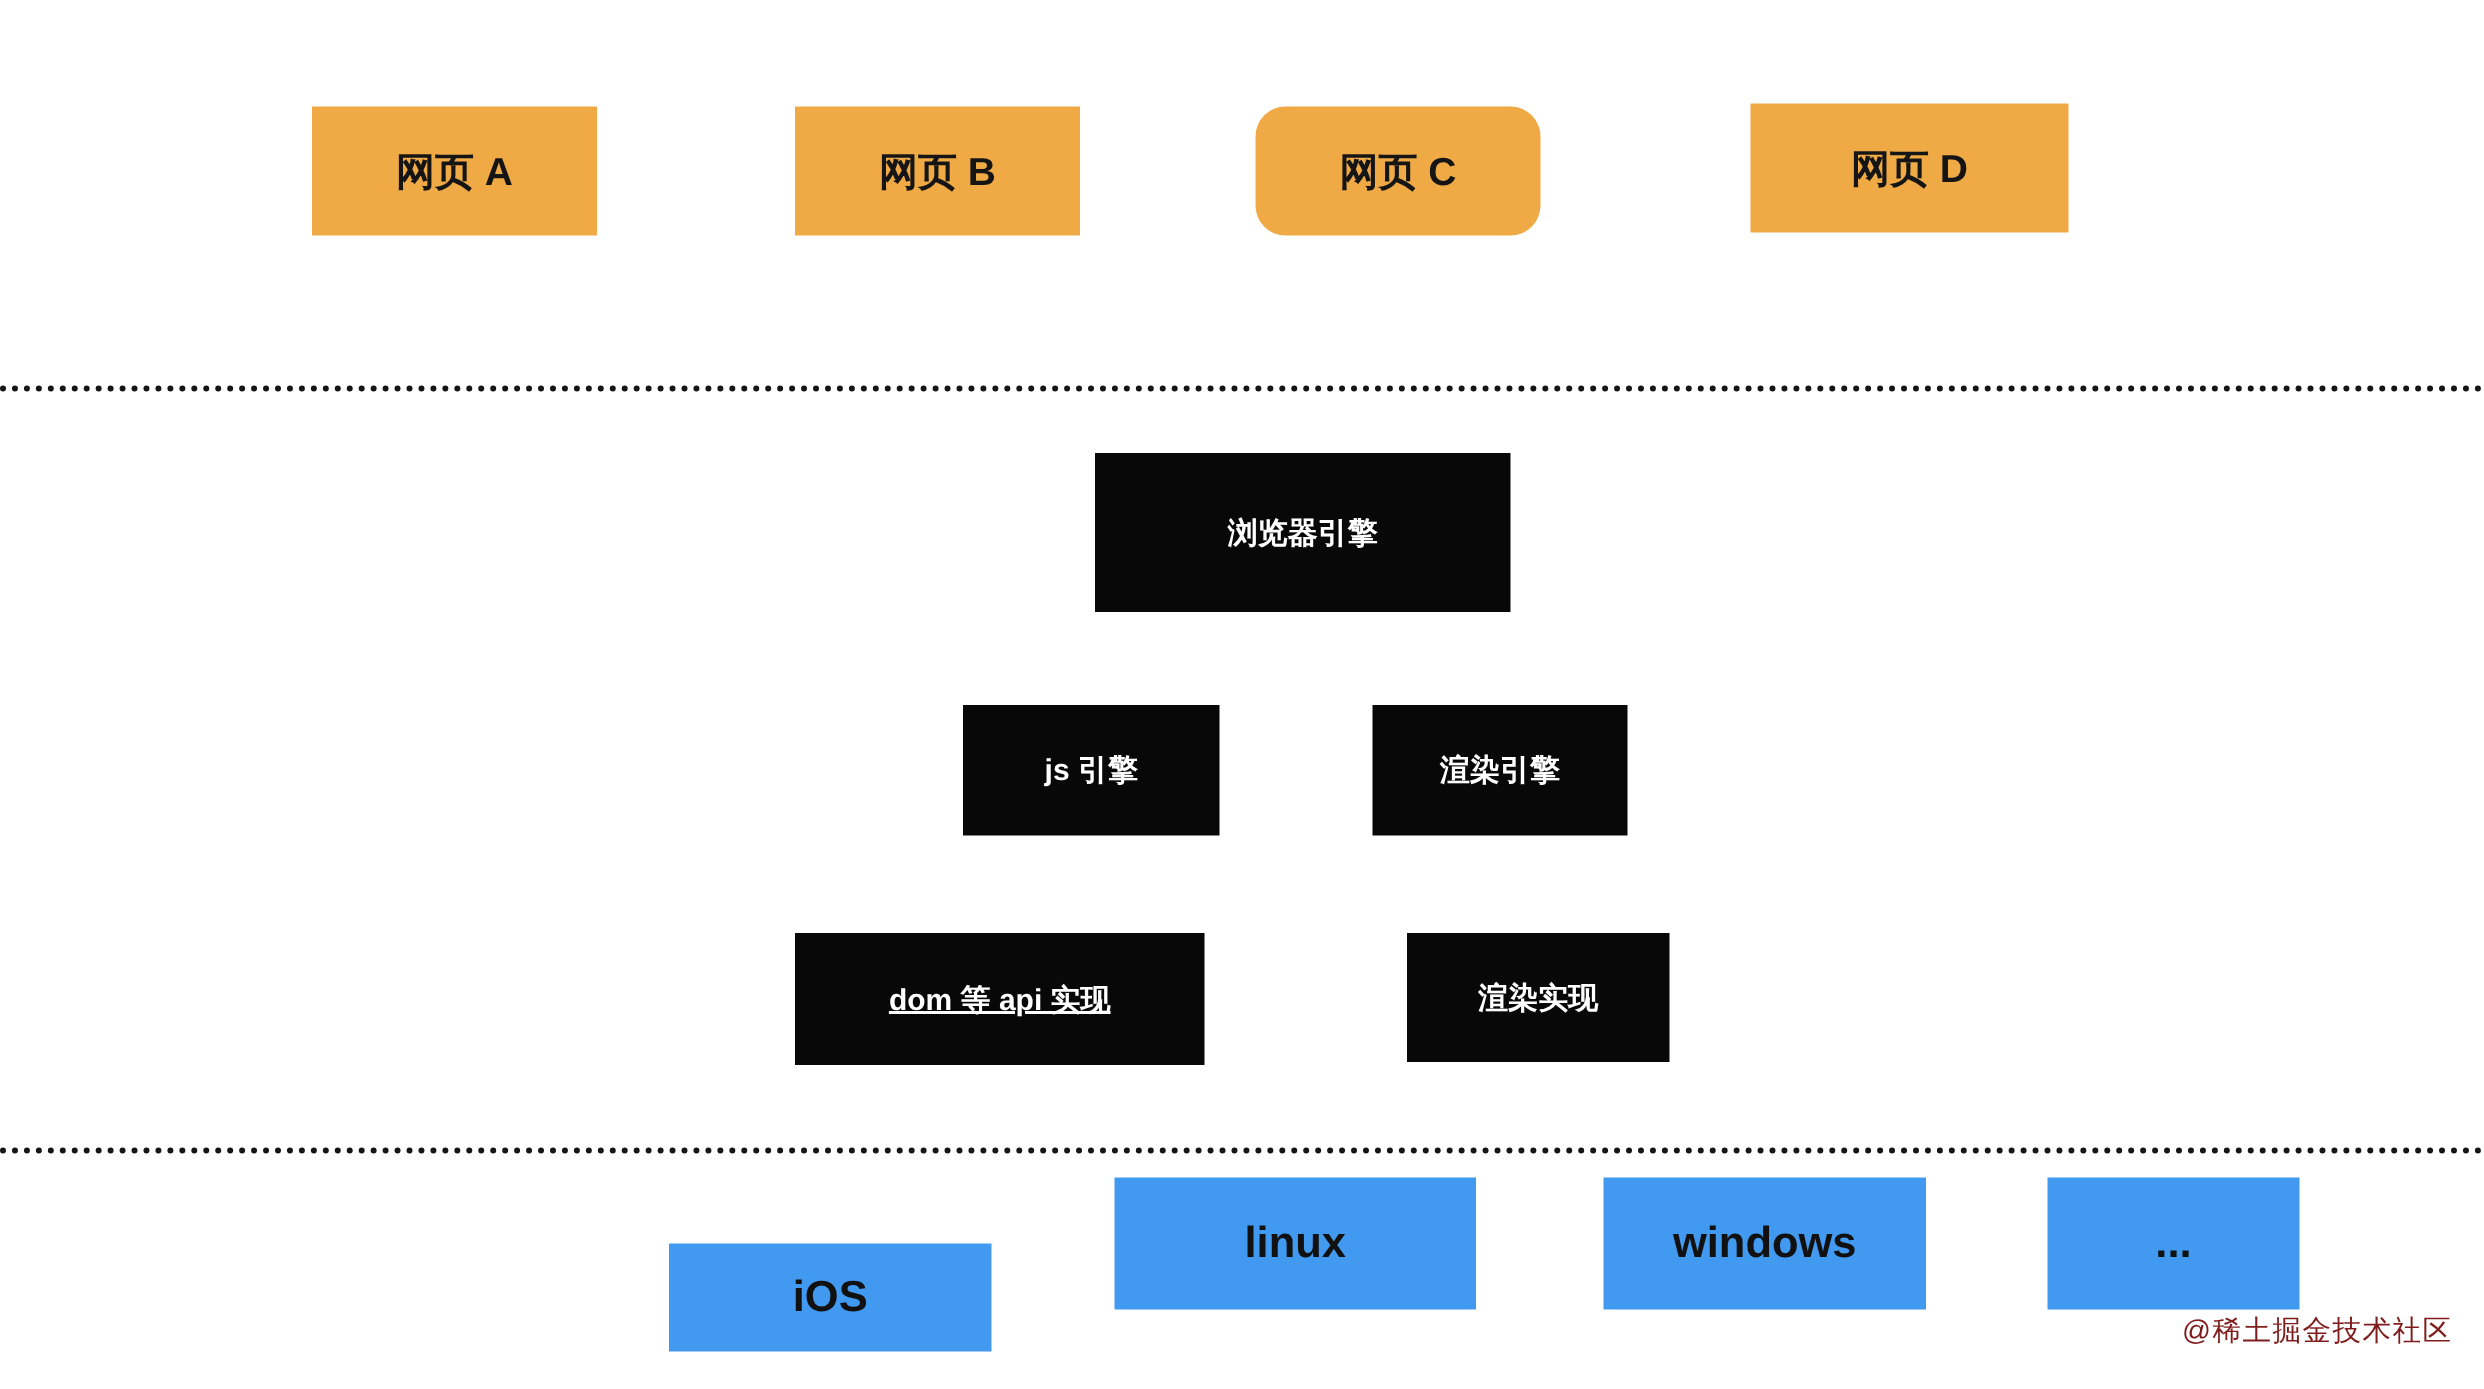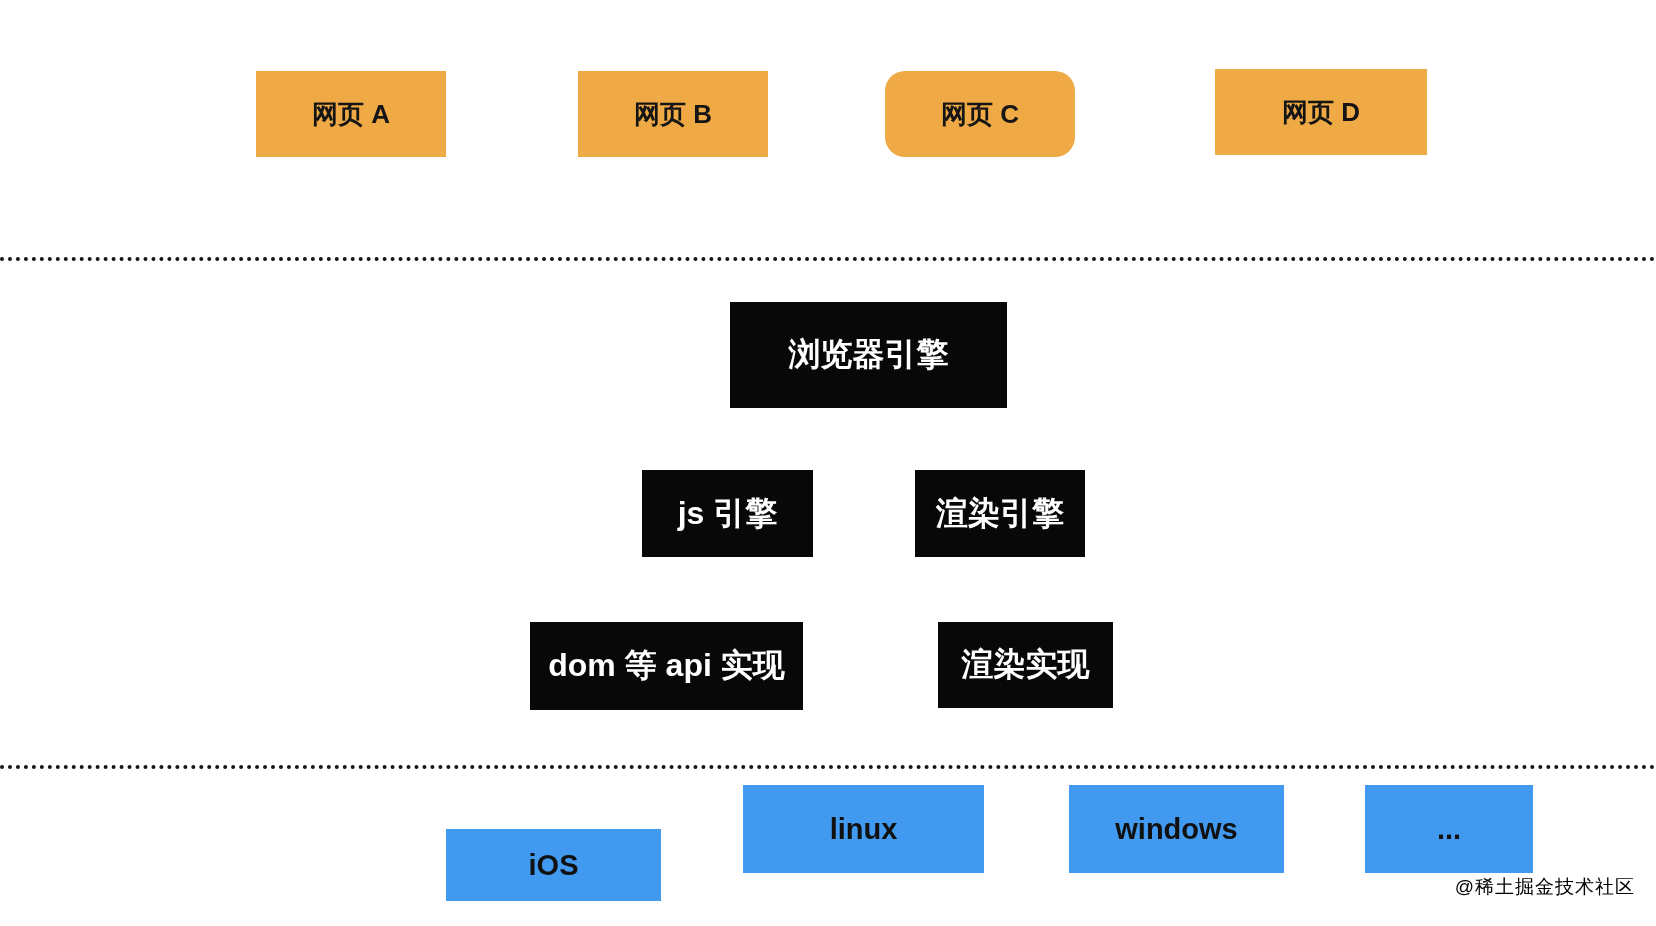--- a/index.html
+++ b/index.html
@@ -21,26 +21,25 @@
     align-items: center;
     justify-content: center;
     font-weight: 700;
     box-sizing: border-box;
     white-space: nowrap;
   }
   .box.webpage {
     background: #efaa45;
     color: #151515;
     font-size: 26px;
-    margin-left: 48px;
   }
   .box.engine {
     background: #080808;
     color: #ffffff;
-    font-size: 32px;
+    font-size: 20px;
   }
   .box.platform {
     background: #4299f0;
     color: #111111;
     font-size: 29px;
   }
   
   .wp-a { left: 208px;  top: 71px; width: 190px; height: 86px; }
   .wp-b { left: 530px;  top: 71px; width: 190px; height: 86px; }
   .wp-c { left: 837px;  top: 71px; width: 190px; height: 86px; border-radius: 20px; }
@@ -52,35 +51,35 @@
     width: 100%;
     height: 0;
     border-top: 4px dotted #151515;
   }
   .divider-top    { top: 257px; }
   .divider-bottom { top: 765px; }
   
   .browser-engine { left: 730px; top: 302px; width: 277px; height: 106px; font-size: 30px; }
   .js-engine      { left: 642px; top: 470px; width: 171px; height: 87px; }
   .render-engine  { left: 915px; top: 470px; width: 170px; height: 87px; }
-  .dom-api        { left: 530px; top: 622px; width: 273px; height: 88px; }
+  .dom-api        { left: 530px; top: 622px; width: 273px; height: 88px; text-decoration: underline; }
   .render-impl    { left: 938px; top: 622px; width: 175px; height: 86px; }
   
   .os-android { left: 164px;  top: 785px; width: 216px; height: 88px; }
   .os-ios     { left: 446px;  top: 785px; width: 215px; height: 72px; margin-top: 44px; }
   .os-linux   { left: 743px;  top: 785px; width: 241px; height: 88px; }
   .os-windows { left: 1069px; top: 785px; width: 215px; height: 88px; }
   .os-more    { left: 1365px; top: 785px; width: 168px; height: 88px; }
   
   .watermark {
     position: absolute;
     right: 21px;
     bottom: 26px;
     font-size: 19px;
-    color: #000000;
+    color: #7f1d1d;
     font-weight: 400;
     letter-spacing: 1px;
   }
 </style>
 </head>
 <body>
 
 <div class="canvas">
 
   <div class="box webpage wp-a">网页 A</div>

